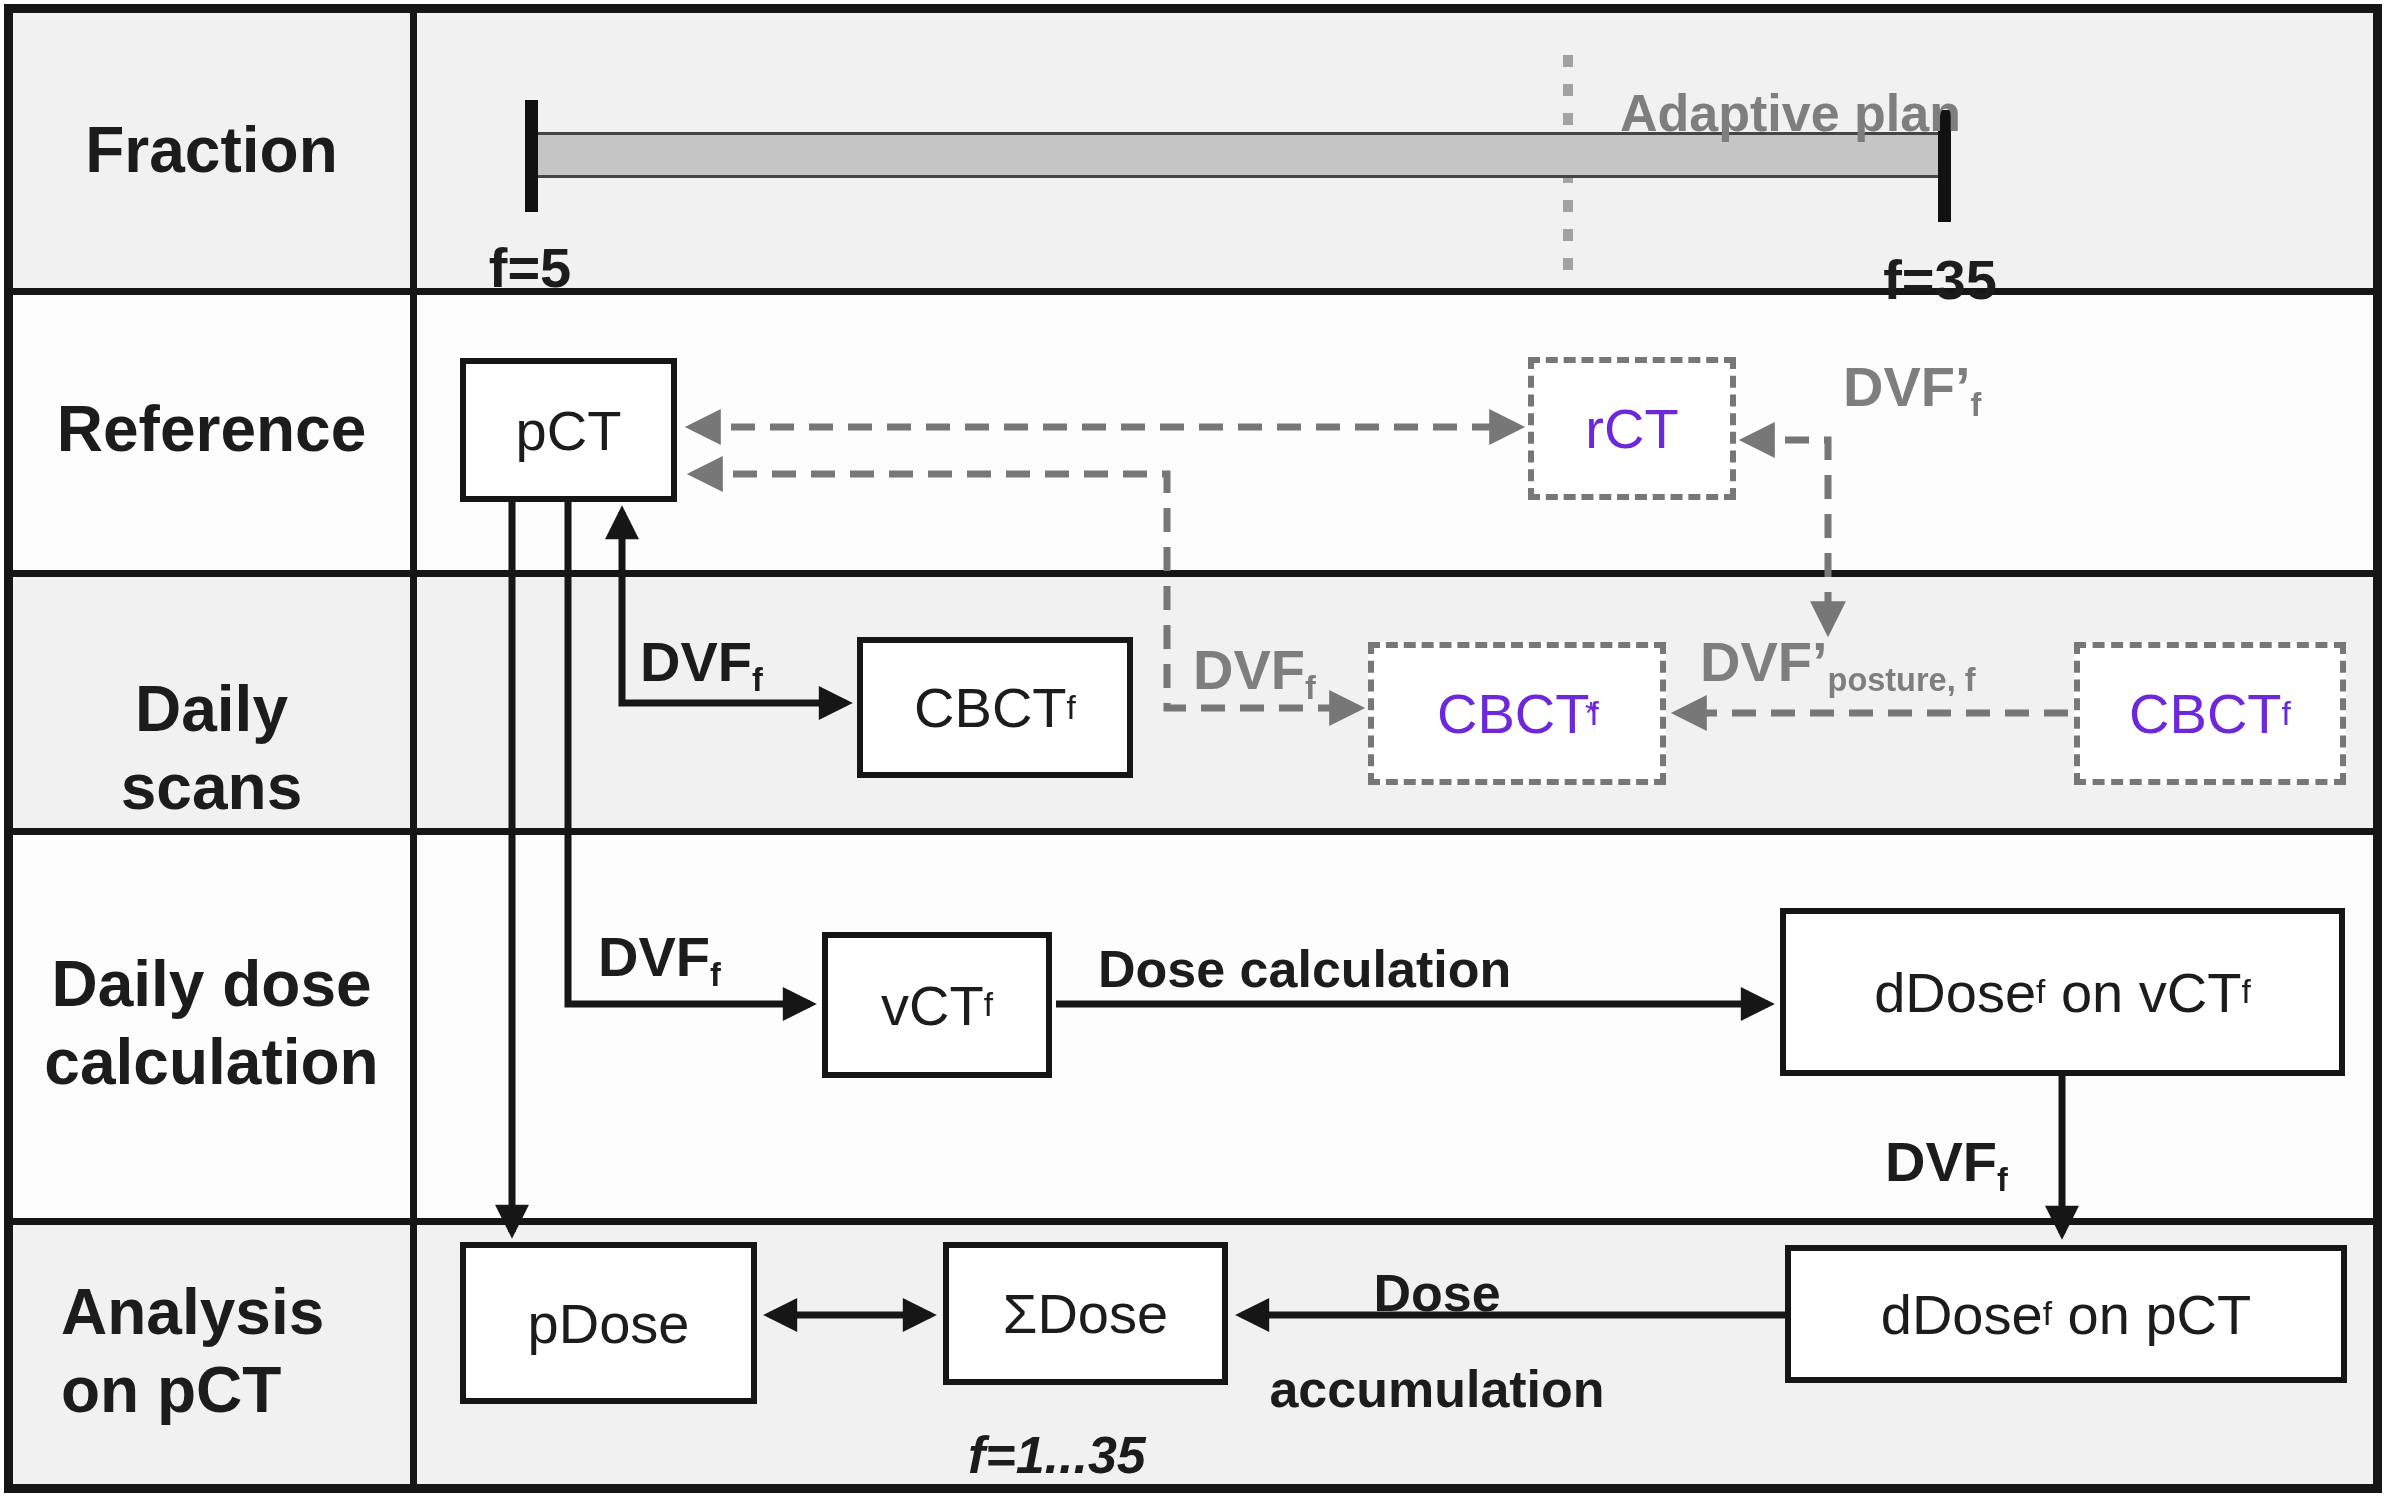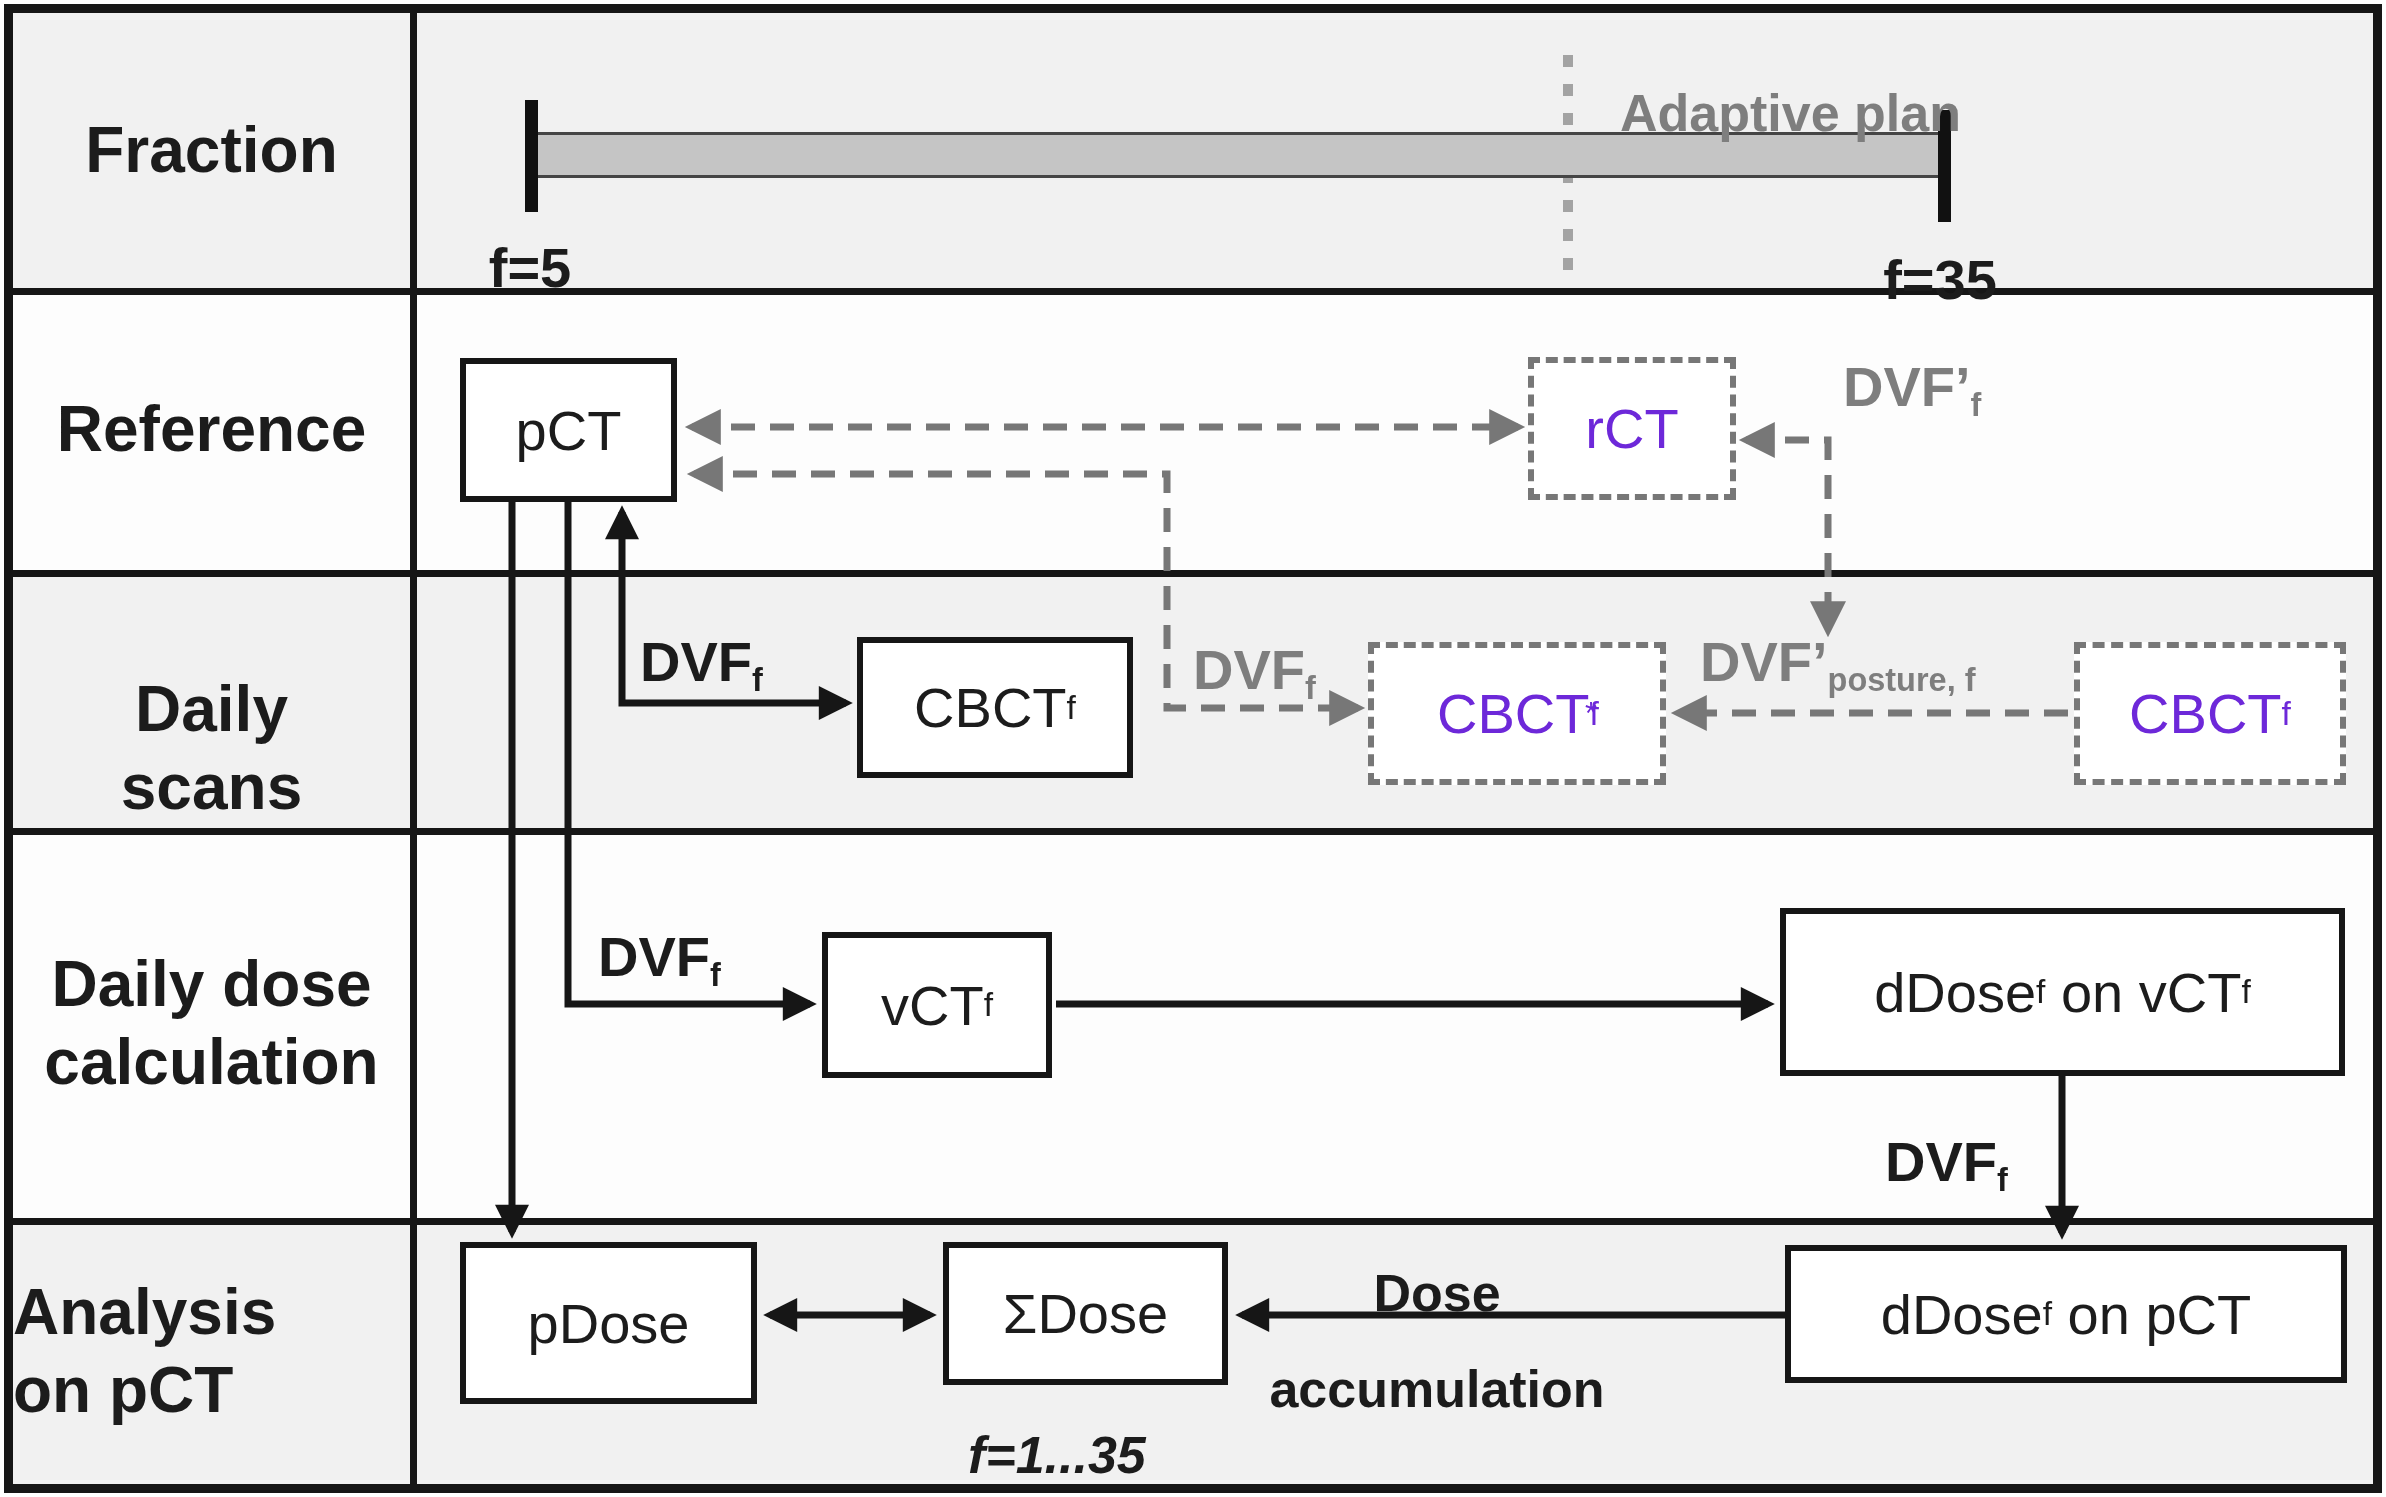--- a/index.html
+++ b/index.html
@@ -13,21 +13,21 @@
   .plain{background:#fdfdfd;}
   
   .hline{position:absolute;left:13px;width:2360px;height:7px;background:#161616;}
   .vline{position:absolute;top:13px;height:1471px;width:7px;background:#161616;left:410px;}
   .frame{position:absolute;left:4px;top:4px;width:2360px;height:1471px;border:9px solid #161616;}
   
   .rowlabel{
     position:absolute;left:13px;width:397px;display:flex;align-items:center;justify-content:center;
     font-weight:bold;font-size:64px;line-height:1.22;text-align:center;white-space:pre-line;color:#1c1c1c;
   }
-  .rowlabel.leftalign{justify-content:flex-start;width:349px;text-align:left;}
+  .rowlabel.leftalign{justify-content:flex-start;padding-left:48px;width:349px;text-align:left;}
   
   .box{
     position:absolute;background:#ffffff;border:6px solid #161616;
     display:flex;align-items:center;justify-content:center;
     font-size:56px;color:#1c1c1c;box-sizing:border-box;
   }
   .box.dashedgray{border:6px dashed #777777;color:#6d28d9;}
   .sb{font-size:0.6em;vertical-align:-0.3em;}
   .sp{font-size:0.55em;vertical-align:0.65em;margin-left:-0.45em;}
   
@@ -141,20 +141,21 @@
   </div>
   <div class="box" style="left:1780px;top:908px;width:565px;height:168px;">
     <span>dDose</span>
       <span class="sb">f</span>
       <span style="white-space:pre;"> on vCT</span>
       <span class="sb">f</span>
   </div>
   <div class="lbl" style="left:598px;top:895px;">
     <span>DVF</span><span class="sb">f</span>
   </div>
+  <div class="lbl mid" style="left:1098px;top:910px;">Dose calculation</div>
   <div class="lbl" style="left:1885px;top:1100px;">
     <span>DVF</span><span class="sb">f</span>
   </div>
 
   <div class="box" style="left:460px;top:1242px;width:297px;height:162px;">
     <span>pDose</span>
   </div>
   <div class="box" style="left:943px;top:1242px;width:285px;height:143px;">
     <span>ΣDose</span>
   </div>

